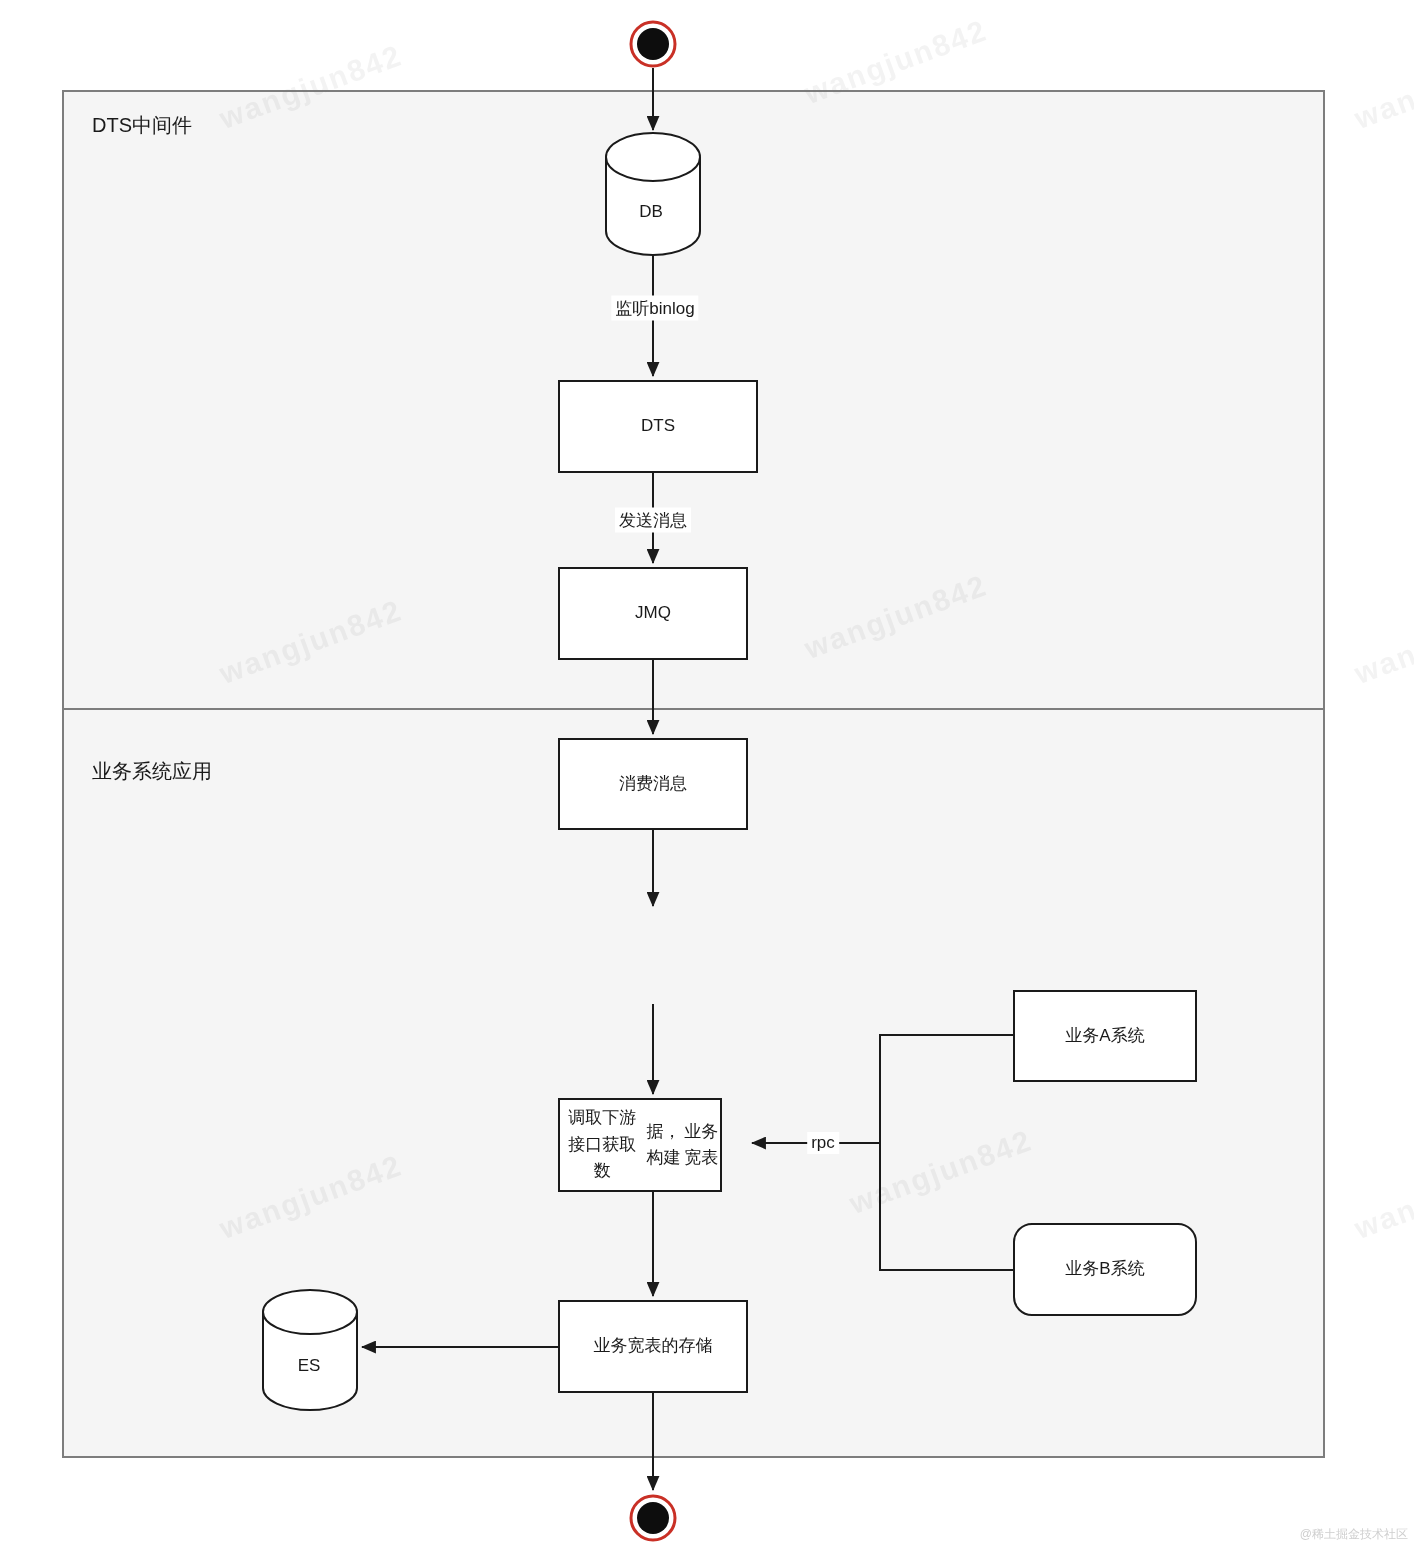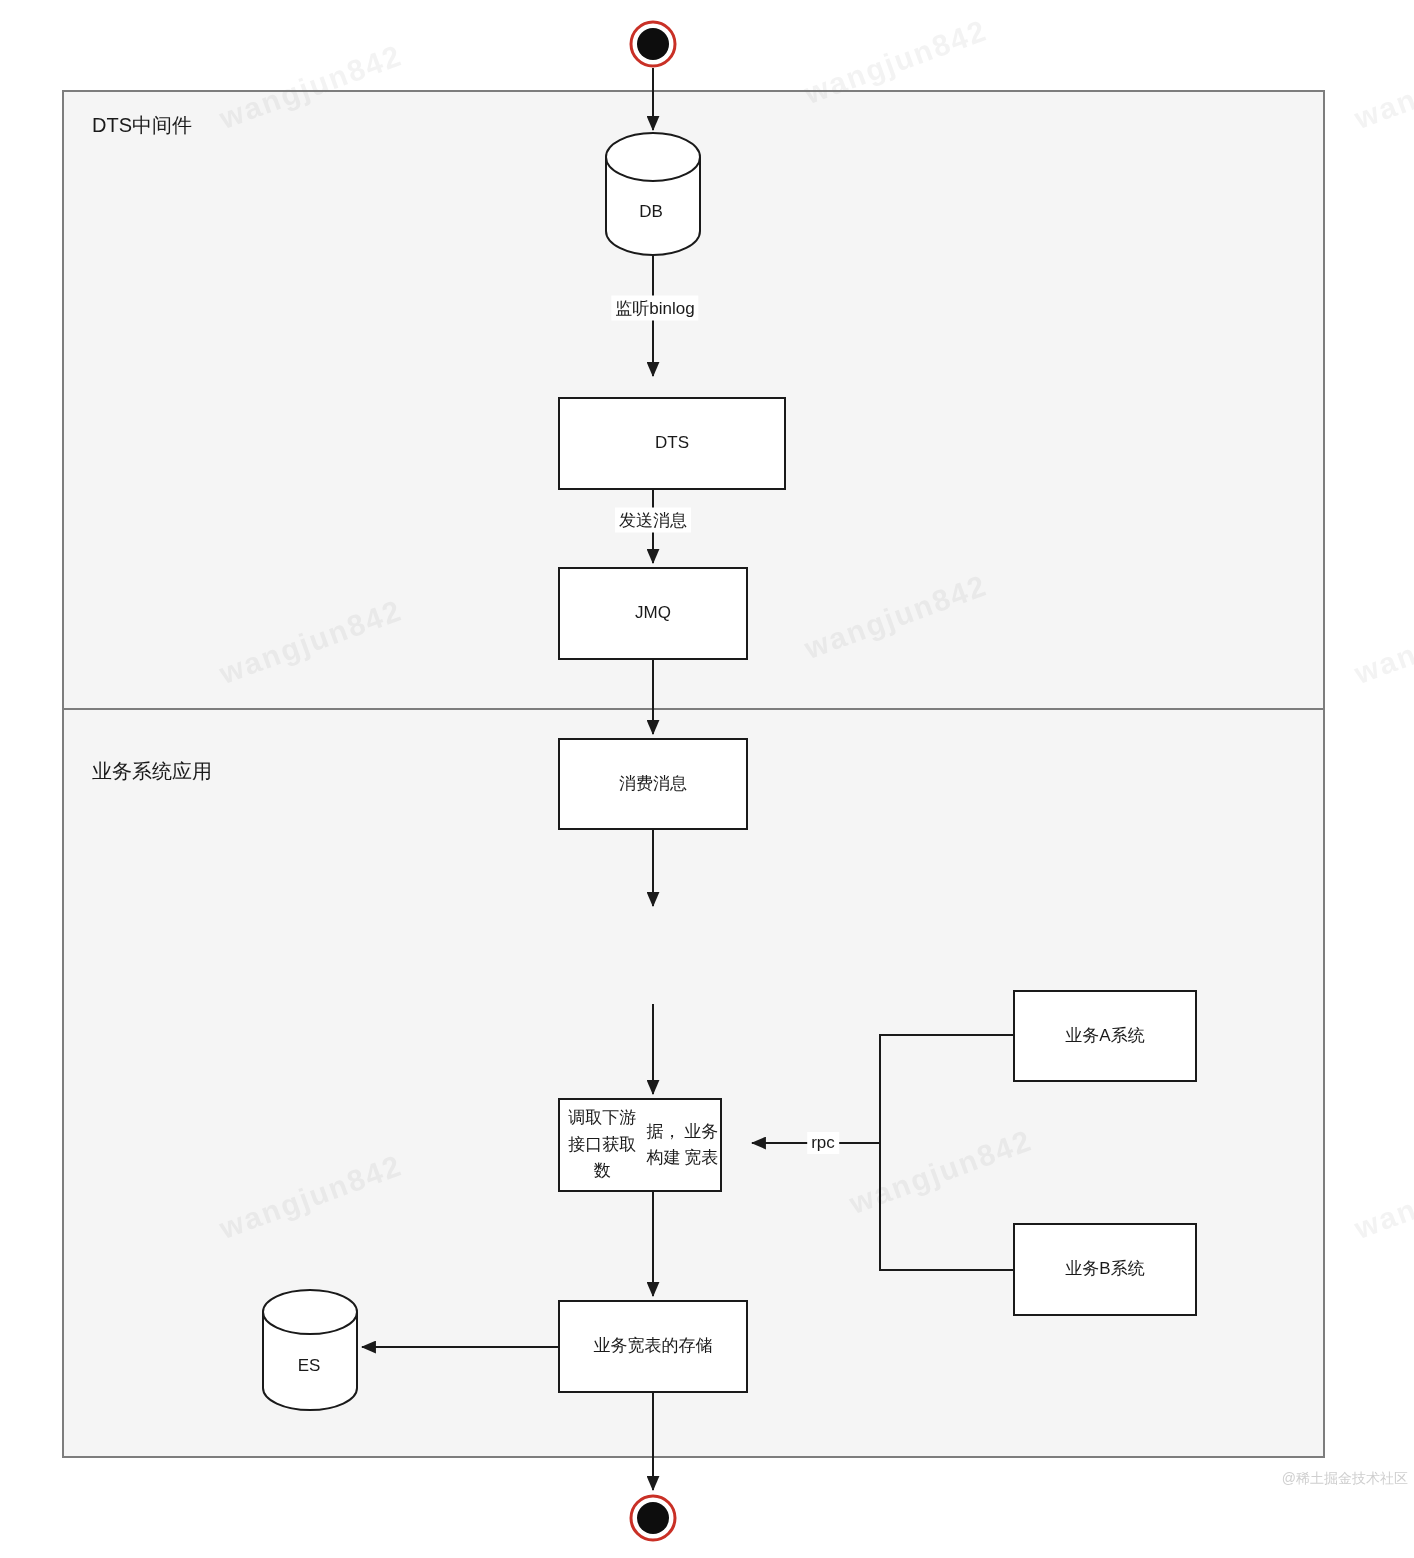--- a/index.html
+++ b/index.html
@@ -61,28 +61,28 @@
     background: #ffffff;
     border: 2px solid #1a1a1a;
     display: flex;
     align-items: center;
     justify-content: center;
     text-align: center;
     font-size: 17px;
     line-height: 1.55;
     z-index: 20;
   }
-  .node-dts     { left: 558px;  top: 380px;  width: 228px; height: 93px; margin-top: 17px; }
+  .node-dts     { left: 558px;  top: 380px;  width: 200px; height: 93px; }
   .node-jmq     { left: 558px;  top: 567px;  width: 190px; height: 93px; }
   .node-consume { left: 558px;  top: 738px;  width: 190px; height: 92px; font-family: Liberation Serif, serif; }
   .node-parse   { left: 558px;  top: 910px;  width: 190px; height: 94px; }
   .node-fetch   { left: 558px;  top: 1098px; width: 164px; height: 94px; flex-direction: row; }
   .node-store   { left: 558px;  top: 1300px; width: 190px; height: 93px; }
   .node-sys-a   { left: 1013px; top: 990px;  width: 184px; height: 92px; }
-  .node-sys-b   { left: 1013px; top: 1223px; width: 184px; height: 93px; }
+  .node-sys-b   { left: 1013px; top: 1223px; width: 184px; height: 93px; border-radius: 19px; }
   .node-fetch span { display: block; }
 
   
   .cyl-label {
     position: absolute;
     transform: translate(-50%, -50%);
     font-size: 17px;
     z-index: 20;
     white-space: nowrap;
   }
@@ -94,22 +94,22 @@
     background: #ffffff;
     padding: 1px 4px;
     font-size: 17px;
     z-index: 15;
     white-space: nowrap;
   }
 
   .credit {
     position: absolute;
     right: 6px;
-    top: 1470px;
-    font-size: 14px;
+    top: 1526px;
+    font-size: 12px;
     color: #cfcfcf;
     z-index: 30;
     white-space: nowrap;
   }
 </style>
 </head>
 <body>
 
 <div class="canvas">
 

